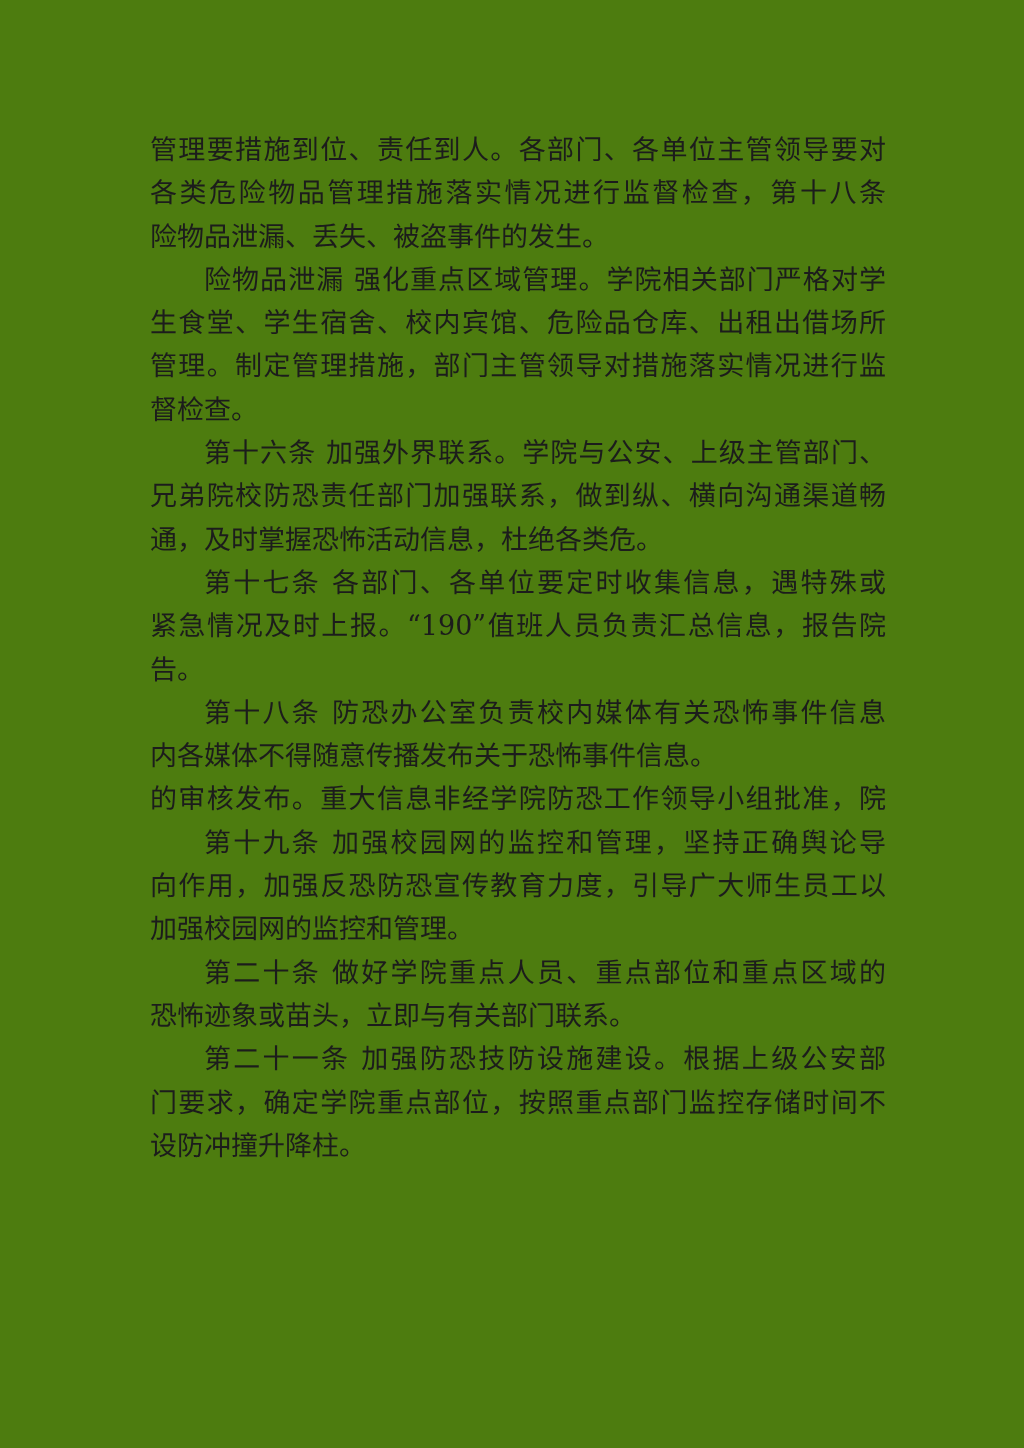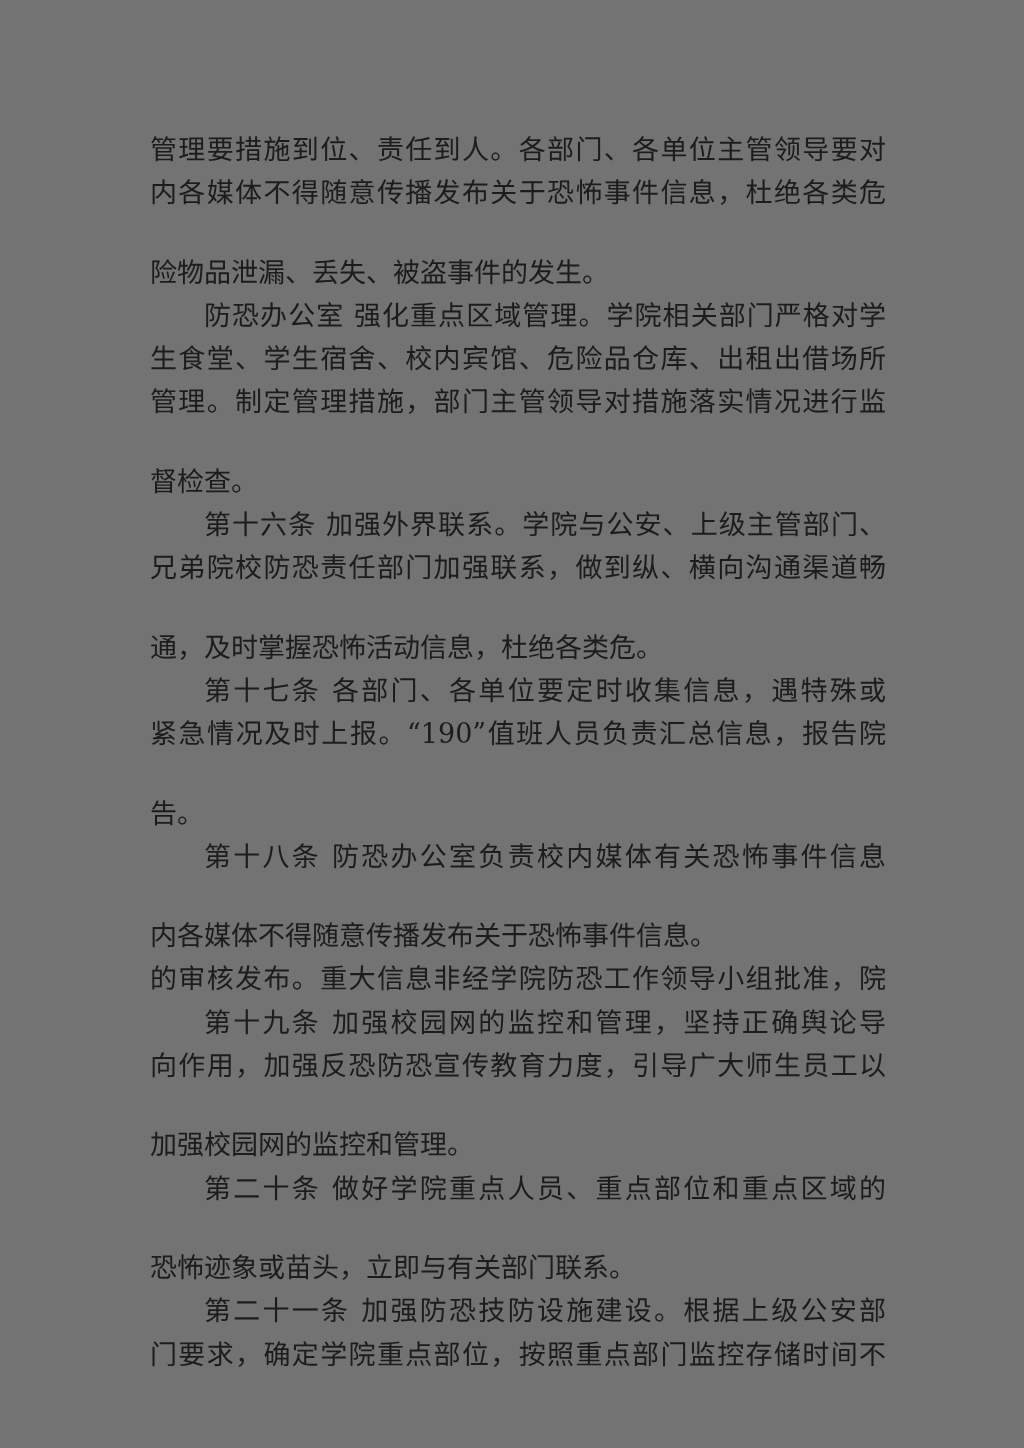--- a/index.html
+++ b/index.html
@@ -9,21 +9,21 @@
   body {
     width: 1024px;
     height: 1448px;
     background: #ffffff;
     overflow: hidden;
   }
   .page {
     position: relative;
     width: 1024px;
     height: 1448px;
-    background: #737373;
+    background: #4d7c0f;
   }
   .textblock {
     position: absolute;
     left: 150px;
     top: 128px;
     width: 736px;
     font-family: "DejaVu Serif", "Liberation Serif", serif;
     font-size: 27px;
     line-height: 43.3px;
     color: #1c1c1c;
@@ -32,48 +32,48 @@
   .line {
     height: 43.3px;
     text-align: justify;
     text-align-last: justify;
     white-space: normal;
     overflow: visible;
   }
   .line.nojust {
     text-align: left;
     text-align-last: left;
-    margin-top: 36px;
   }
   .line.indent {
     text-indent: 2em;
   }
 </style>
 </head>
 <body>
 
 <div class="page">
   <div class="textblock">
       <div class="line">管理要措施到位、责任到人。各部门、各单位主管领导要对</div>
-      <div class="line">内各媒体不得随意传播发布关于恐怖事件信息，杜绝各类危</div>
+      <div class="line">各类危险物品管理措施落实情况进行监督检查，第十八条</div>
       <div class="line nojust">险物品泄漏、丢失、被盗事件的发生。</div>
-      <div class="line indent">防恐办公室 强化重点区域管理。学院相关部门严格对学</div>
+      <div class="line indent">险物品泄漏 强化重点区域管理。学院相关部门严格对学</div>
       <div class="line">生食堂、学生宿舍、校内宾馆、危险品仓库、出租出借场所</div>
       <div class="line">管理。制定管理措施，部门主管领导对措施落实情况进行监</div>
       <div class="line nojust">督检查。</div>
       <div class="line indent">第十六条 加强外界联系。学院与公安、上级主管部门、</div>
       <div class="line">兄弟院校防恐责任部门加强联系，做到纵、横向沟通渠道畅</div>
       <div class="line nojust">通，及时掌握恐怖活动信息，杜绝各类危。</div>
       <div class="line indent">第十七条 各部门、各单位要定时收集信息，遇特殊或</div>
       <div class="line">紧急情况及时上报。“190”值班人员负责汇总信息，报告院</div>
       <div class="line nojust">告。</div>
       <div class="line indent">第十八条 防恐办公室负责校内媒体有关恐怖事件信息</div>
       <div class="line nojust">内各媒体不得随意传播发布关于恐怖事件信息。</div>
       <div class="line">的审核发布。重大信息非经学院防恐工作领导小组批准，院</div>
       <div class="line indent">第十九条 加强校园网的监控和管理，坚持正确舆论导</div>
       <div class="line">向作用，加强反恐防恐宣传教育力度，引导广大师生员工以</div>
       <div class="line nojust">加强校园网的监控和管理。</div>
       <div class="line indent">第二十条 做好学院重点人员、重点部位和重点区域的</div>
       <div class="line nojust">恐怖迹象或苗头，立即与有关部门联系。</div>
       <div class="line indent">第二十一条 加强防恐技防设施建设。根据上级公安部</div>
       <div class="line">门要求，确定学院重点部位，按照重点部门监控存储时间不</div>
+      <div class="line nojust">设防冲撞升降柱。</div>
     </div>
 </div>
 
 </body></html>

